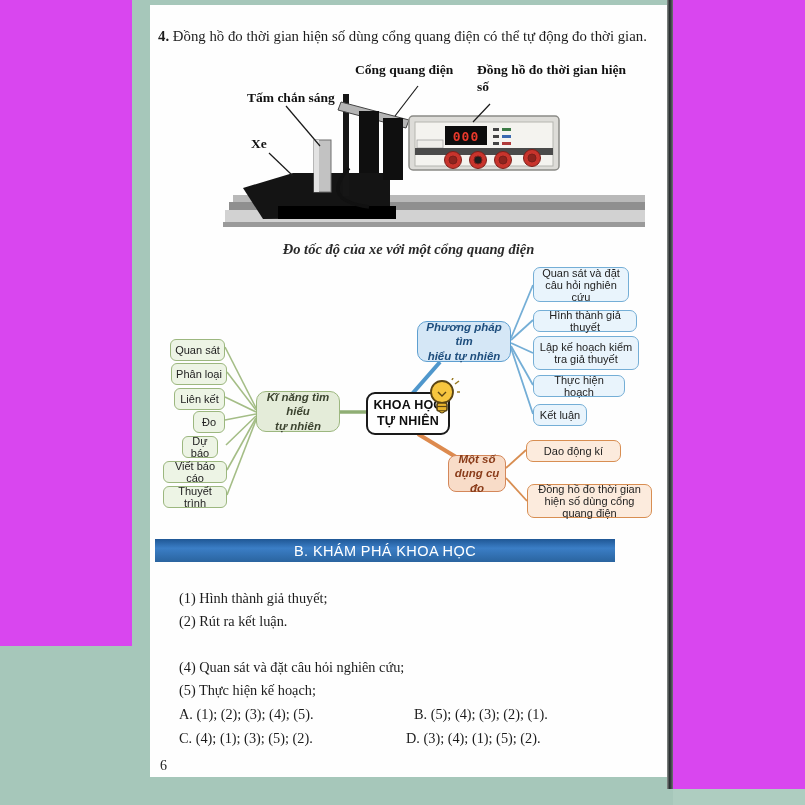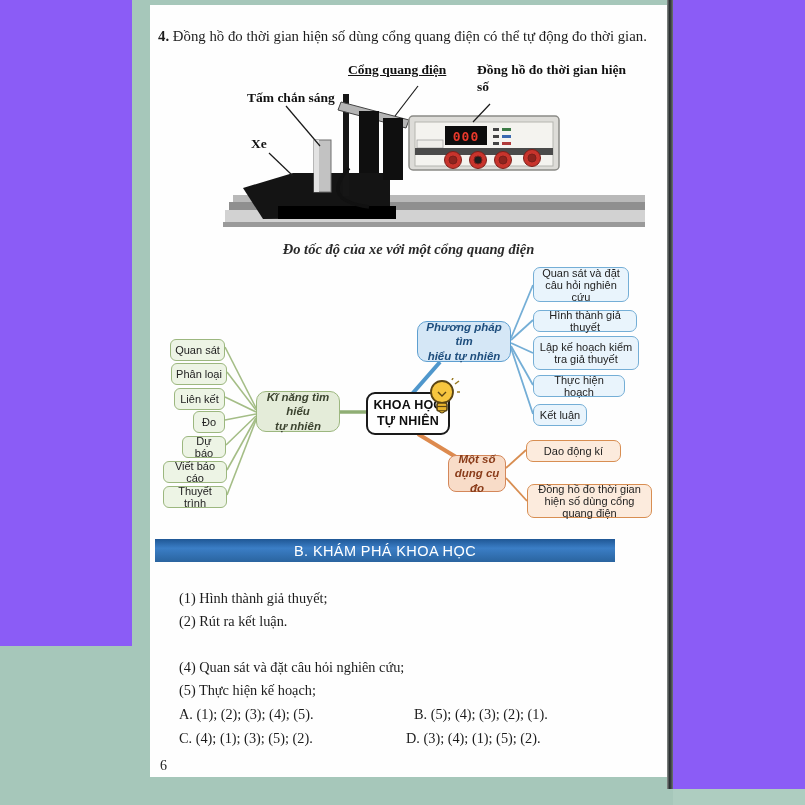--- a/index.html
+++ b/index.html
@@ -1,16 +1,16 @@
 <!DOCTYPE html>
 <html><head>
 <meta charset="utf-8">
 <style>
   html,body{margin:0;padding:0;background:#fff;}
-  .stage{position:relative;width:805px;height:805px;background:#8b5cf6;overflow:hidden;
+  .stage{position:relative;width:805px;height:805px;background:#d946ef;overflow:hidden;
          font-family:"Liberation Serif",serif;color:#1c1c1c;}
   
   .teal{position:absolute;background:#a6c7ba;}
   .teal-top{left:133px;top:0;width:540px;height:5px;}
   .teal-left{left:132px;top:0;width:18px;height:805px;}
   .teal-bl{left:0;top:646px;width:132px;height:159px;}
   .teal-bottom{left:0;top:777px;width:673px;height:28px;}
   .teal-br{left:673px;top:789px;width:132px;height:16px;background:#aecdc0;}
   .page-edge{position:absolute;left:667px;top:0;width:6px;height:789px;
              background:linear-gradient(90deg,#8a8f8c,#23282a 45%,#6b7370);}
@@ -18,21 +18,21 @@
 
   
   .intro{position:absolute;left:158px;top:27px;width:505px;font-size:14.8px;line-height:1.25;}
   .b{font-weight:bold;}
 
   
   .figure{position:absolute;left:183px;top:56px;width:465px;height:184px;}
   .figure svg{position:absolute;left:0;top:0;}
   .flabel{position:absolute;font-weight:bold;font-size:13.5px;line-height:1.25;color:#111;white-space:nowrap;}
   .fl-shield{left:64px;top:34px;}
-  .fl-gate{left:165px;top:6px;text-decoration:underline;}
+  .fl-gate{left:172px;top:6px;}
   .fl-timer{left:294px;top:6px;white-space:normal;width:150px;}
   .fl-cart{left:68px;top:80px;}
   .caption{position:absolute;left:150px;top:241px;width:517px;text-align:center;
            font-weight:bold;font-style:italic;font-size:14.5px;color:#2a2a2a;}
 
   
   .mindmap{position:absolute;left:150px;top:258px;width:520px;height:272px;
            font-family:"Liberation Sans",sans-serif;}
   .mindmap svg.links{position:absolute;left:0;top:0;z-index:0;}
   .node,.leaf{position:absolute;z-index:1;box-sizing:border-box;display:flex;flex-direction:column;
@@ -49,21 +49,21 @@
   .node-tools{left:298px;top:197px;width:58px;height:37px;background:#f8dcc8;
               border:1.8px solid #d4875a;border-radius:8px;color:#8a3c1a;}
   .node-center{left:216px;top:134px;width:84px;height:43px;background:#fff;
                border:2.3px solid #1a1a1a;border-radius:9px;color:#0e0e0e;
                font-style:normal;font-size:12.5px;letter-spacing:.2px;}
   .bulb{position:absolute;left:276px;top:120px;z-index:2;}
   .s0{left:20px;top:81px;width:55px;height:19px;}
   .s1{left:21px;top:105px;width:56px;height:19px;}
   .s2{left:24px;top:130px;width:51px;height:18px;}
   .s3{left:43px;top:153px;width:32px;height:18px;}
-  .s4{left:32px;top:178px;width:44px;height:18px;}
+  .s4{left:32px;top:178px;width:36px;height:18px;}
   .s5{left:13px;top:203px;width:64px;height:18px;}
   .s6{left:13px;top:228px;width:64px;height:18px;}
   .m0{left:383px;top:9px;width:96px;height:35px;}
   .m1{left:383px;top:52px;width:104px;height:20px;}
   .m2{left:383px;top:78px;width:106px;height:34px;}
   .m3{left:383px;top:117px;width:92px;height:20px;}
   .m4{left:383px;top:146px;width:54px;height:20px;}
   .t0{left:376px;top:182px;width:95px;height:20px;}
   .t1{left:377px;top:226px;width:125px;height:34px;}
 

